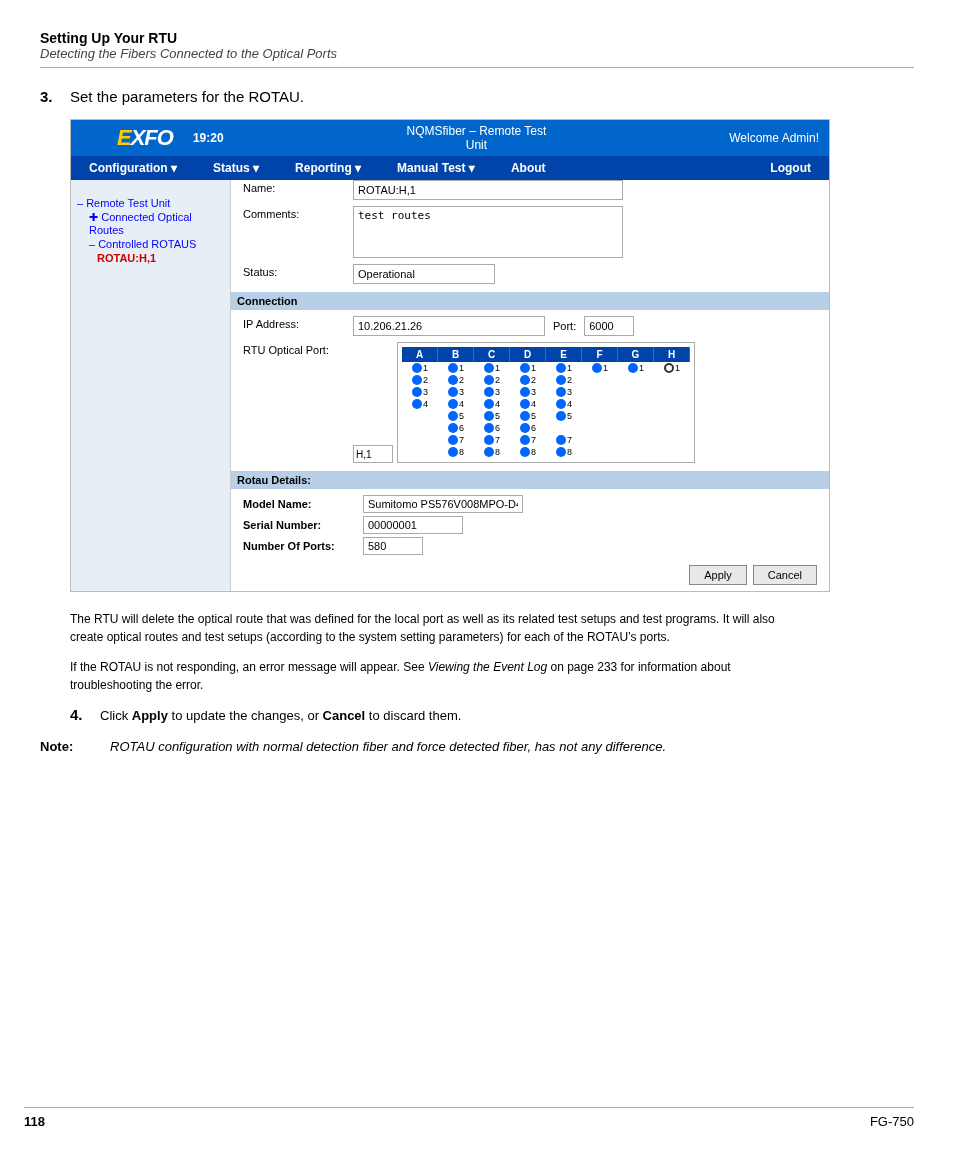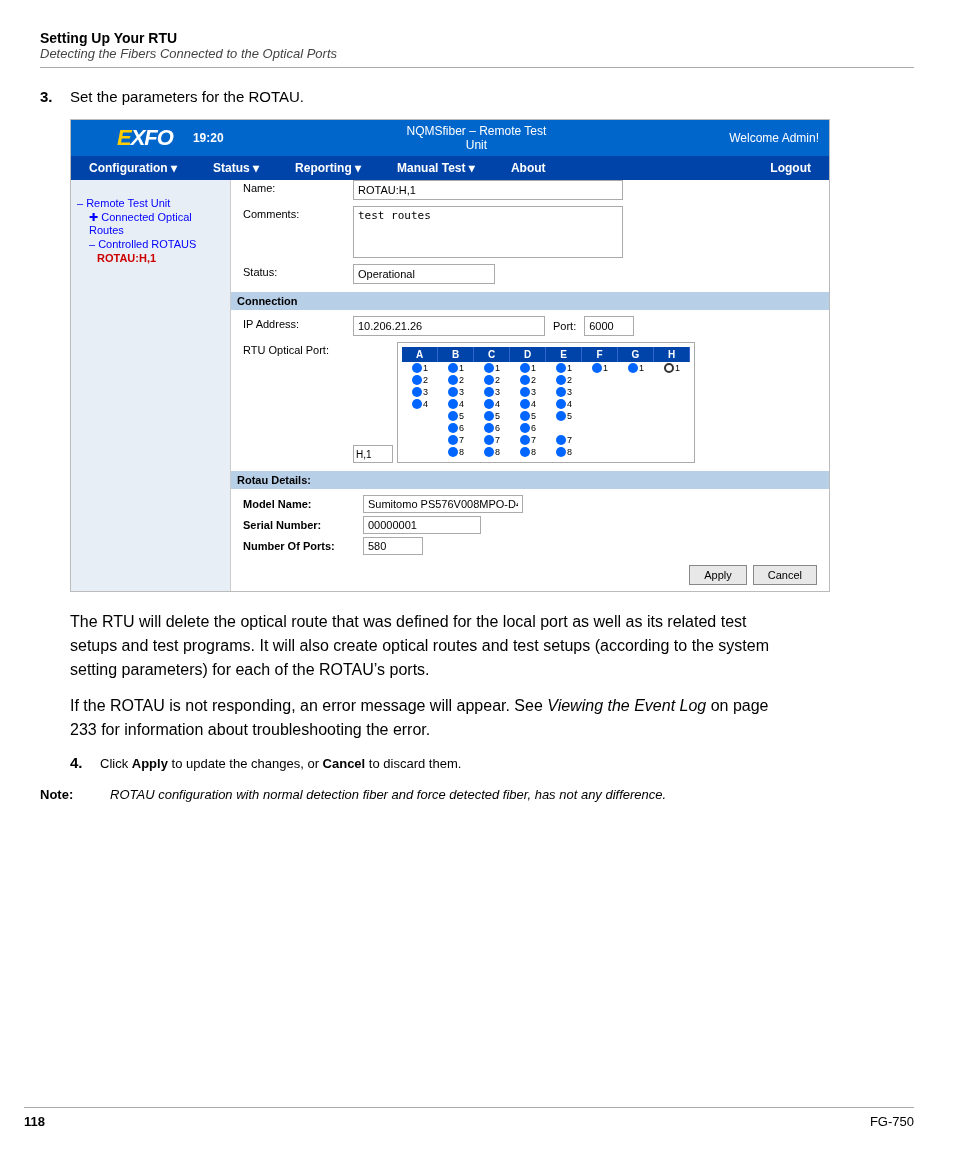--- a/index.html
+++ b/index.html
@@ -226,21 +226,21 @@
       font-size: 11px;
       border: 1px solid #888;
       cursor: pointer;
       background: #e8e8e8;
     }
 
     
     .body-text {
       margin-left: 30px;
       width: 720px;
-      font-size: 16px;
+      font-size: 12px;
       color: #000;
       line-height: 1.5;
       margin-bottom: 12px;
     }
 
     .step4-row { display: flex; align-items: baseline; margin: 12px 0; }
     .step4-num { font-size: 15px; font-weight: bold; color: #000; min-width: 30px; }
     .step4-text { font-size: 13px; color: #000; }
     .step4-text strong { font-weight: bold; }
 
@@ -567,21 +567,21 @@
       </div>
 
       <div class="rotau-details-header">Rotau Details:</div>
 
       <div class="detail-row">
         <span class="detail-label">Model Name:</span>
         <input class="detail-input" type="text" value="Sumitomo PS576V008MPO-D48" style="">
       </div>
       <div class="detail-row">
         <span class="detail-label">Serial Number:</span>
-        <input class="detail-input" style="width: 118px;" type="text" value="00000001">
+        <input class="detail-input" style="width: 100px;" type="text" value="00000001">
       </div>
       <div class="detail-row">
         <span class="detail-label">Number Of Ports:</span>
         <input class="detail-input" style="width: 60px;" type="text" value="580">
       </div>
 
       <div class="button-row">
         <button class="btn">Apply</button>
         <button class="btn">Cancel</button>
       </div>

